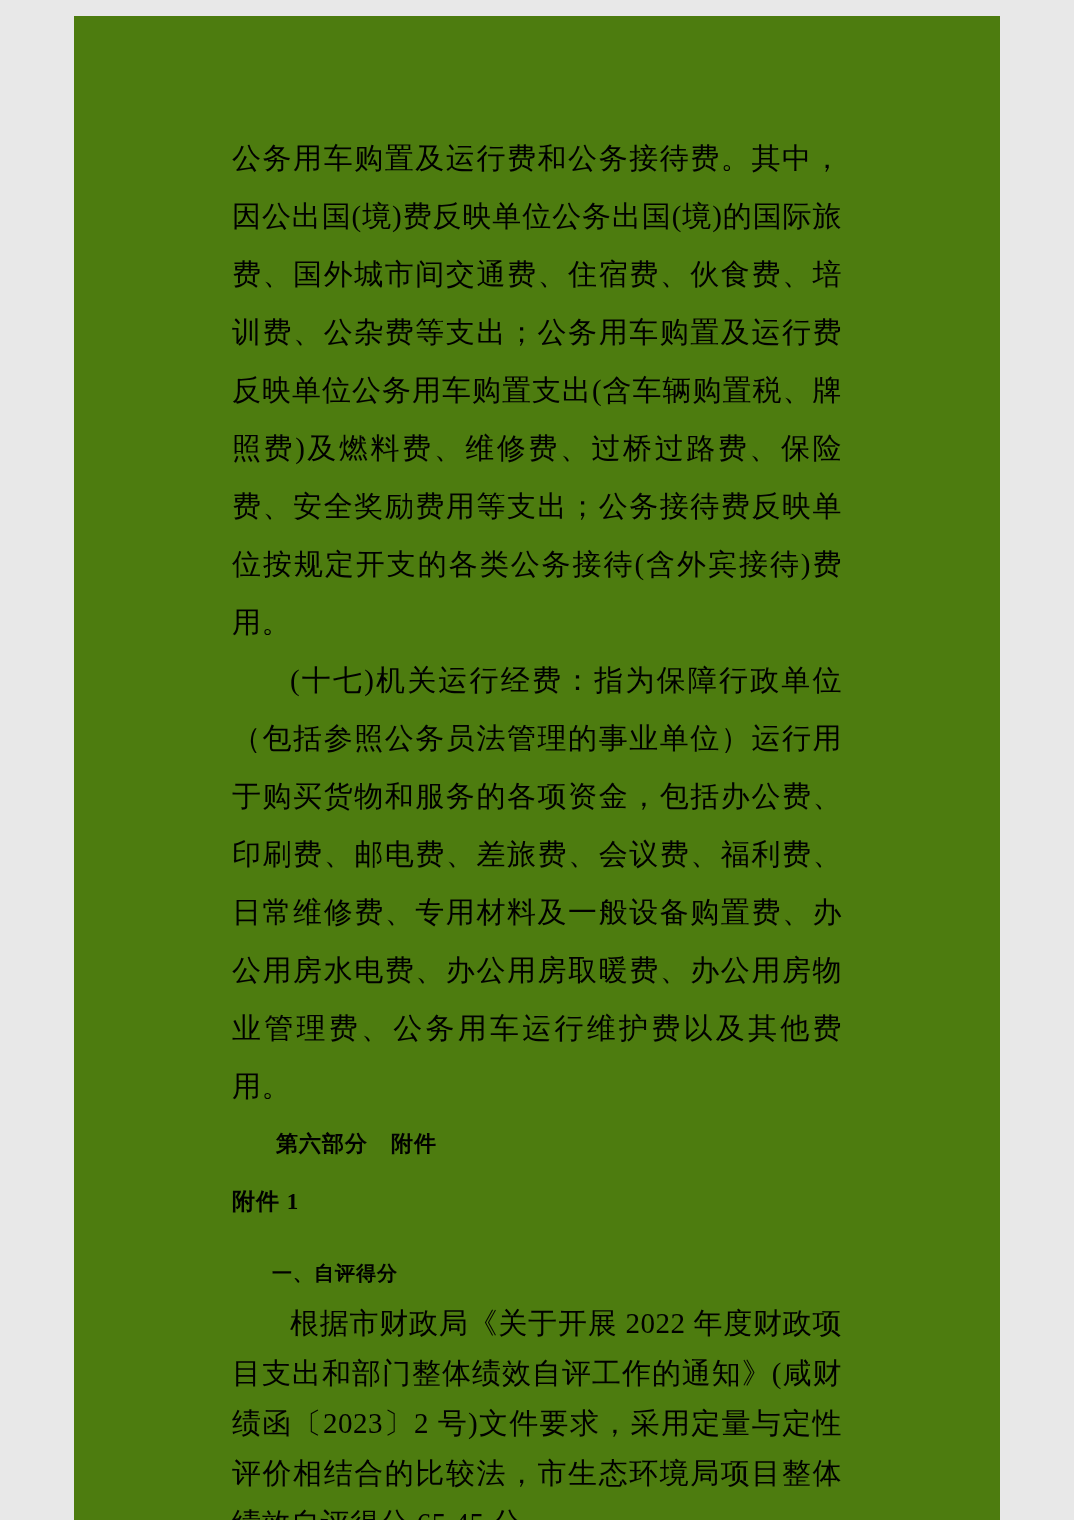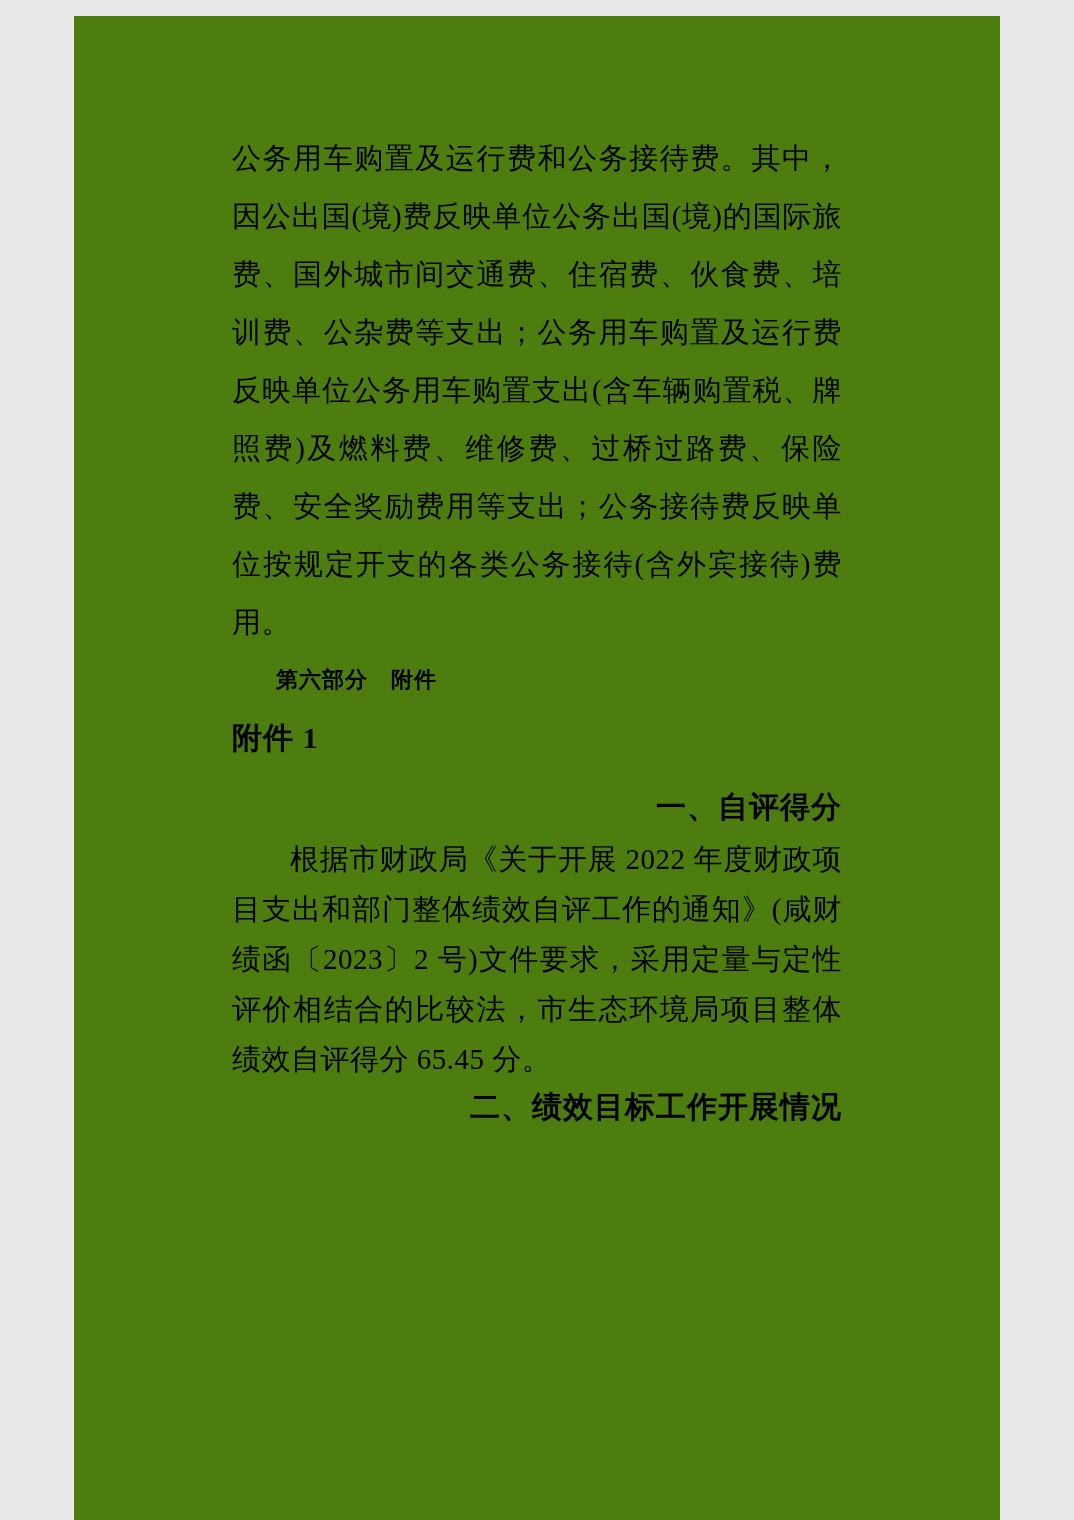--- a/index.html
+++ b/index.html
@@ -34,40 +34,39 @@
   h1, h2, h3 { margin: 0; font-weight: bold; color: #000000; }
   .part-heading {
     font-family: "Liberation Sans", "DejaVu Sans", sans-serif;
     font-size: 22px;
     line-height: 58px;
     text-indent: 2em;
     letter-spacing: 1px;
   }
   .attachment-label {
     font-family: "Liberation Serif", "DejaVu Serif", serif;
-    font-size: 30px;
+    font-size: 23px;
     line-height: 58px;
     letter-spacing: 1px;
   }
   .report-title {
     margin-top: 16px;
     font-family: "Liberation Serif", "DejaVu Serif", serif;
     font-size: 35px;
     line-height: 58px;
     text-align: center;
     letter-spacing: 0.5px;
     white-space: nowrap;
   }
   .sec-heading {
-    font-family: Liberation Mono, monospace;
-    font-size: 30px;
+    font-family: Liberation Sans, sans-serif;
+    font-size: 20px;
     line-height: 50px;
     text-indent: 2em;
     letter-spacing: 1px;
-    text-align: right;
   }
   .sec1 { margin-top: 17px; }
   .sec2 { margin-top: 0; }
   .page-number {
     position: absolute;
     top: 1403px;
     left: 0;
     width: 100%;
     text-align: center;
     font-family: "Liberation Sans", "DejaVu Sans", sans-serif;
@@ -76,20 +75,21 @@
   }
 </style>
 </head>
 <body>
 
 <div class="page">
   <div class="content">
 
     <p class="body lh58">公务用车购置及运行费和公务接待费。其中，因公出国(境)费反映单位公务出国(境)的国际旅费、国外城市间交通费、住宿费、伙食费、培训费、公杂费等支出；公务用车购置及运行费反映单位公务用车购置支出(含车辆购置税、牌照费)及燃料费、维修费、过桥过路费、保险费、安全奖励费用等支出；公务接待费反映单位按规定开支的各类公务接待(含外宾接待)费用。</p>
 
+    <p class="body lh58 indent">(十七)机关运行经费：指为保障行政单位（包括参照公务员法管理的事业单位）运行用于购买货物和服务的各项资金，包括办公费、印刷费、邮电费、差旅费、会议费、福利费、日常维修费、专用材料及一般设备购置费、办公用房水电费、办公用房取暖费、办公用房物业管理费、公务用车运行维护费以及其他费用。</p>
 
     <h2 class="part-heading">第六部分　附件</h2>
 
     <h3 class="attachment-label">附件 1</h3>
 
 
     <h2 class="sec-heading sec1">一、自评得分</h2>
 
     <p class="body lh50 indent">根据市财政局《关于开展 2022 年度财政项目支出和部门整体绩效自评工作的通知》(咸财绩函〔2023〕2 号)文件要求，采用定量与定性评价相结合的比较法，市生态环境局项目整体绩效自评得分 65.45 分。</p>
 

